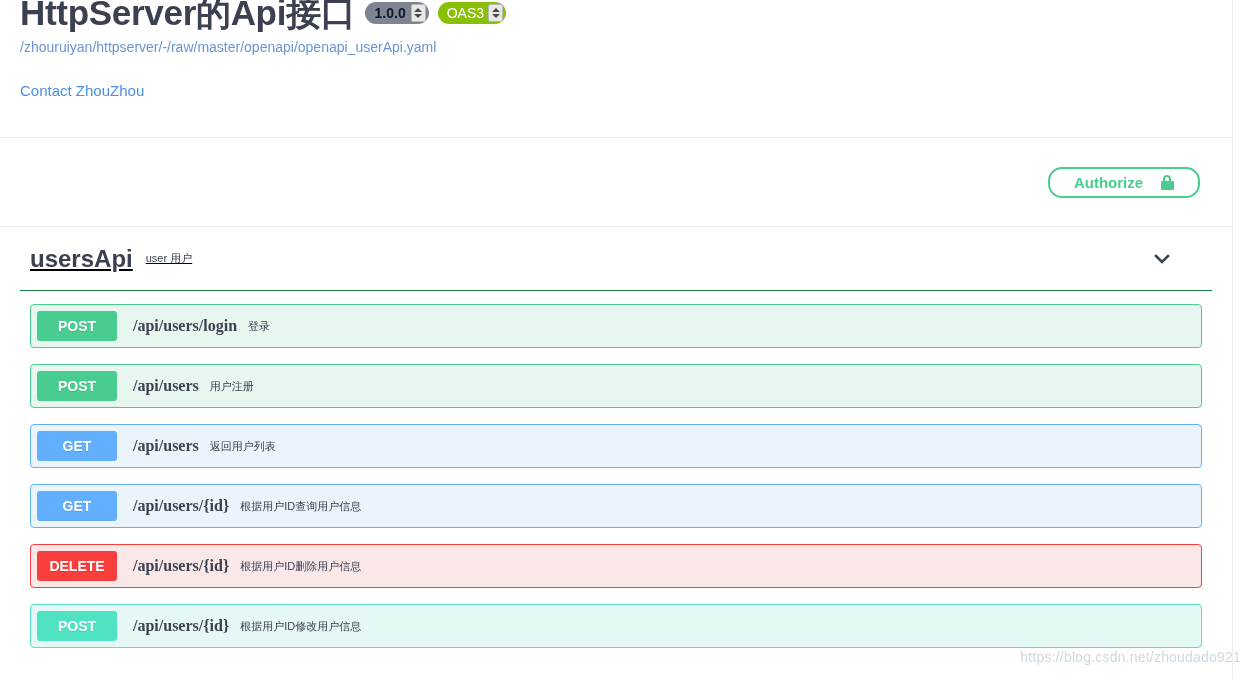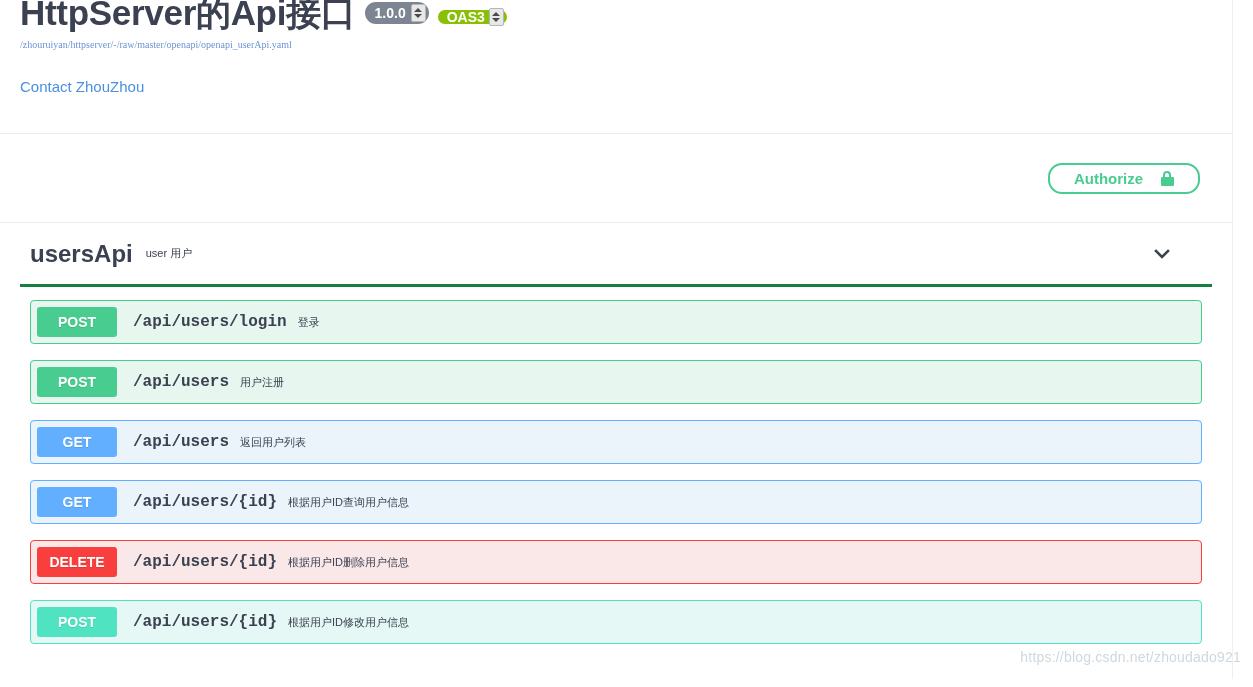--- a/index.html
+++ b/index.html
@@ -41,21 +41,21 @@
     font-weight: bold;
     color: #3b4151;
     margin: 0;
     letter-spacing: -0.3px;
   }
 
   .version-pill {
     display: inline-flex;
     align-items: center;
     background: #7d8492;
-    color: #ffffff;
+    color: #0f172a;
     border-radius: 57px;
     font-size: 14px;
     font-weight: 600;
     padding: 1px 3px 1px 10px;
     margin-bottom: 10px;
     height: 22px;
   }
   .version-pill .pill-label { padding-right: 5px; }
 
   .spinner {
@@ -79,34 +79,34 @@
   .spinner .up { border-bottom: 4px solid #4a4a4a; margin-bottom: 2px; }
   .spinner .down { border-top: 4px solid #4a4a4a; }
 
   .oas-pill {
     display: inline-flex;
     align-items: center;
     background: #89bf04;
     color: #ffffff;
     border-radius: 57px;
     font-size: 14px;
-    font-weight: 700;
+    font-weight: 400;
     padding: 1px 3px 1px 9px;
     margin-bottom: 10px;
-    height: 14px;
+    height: 22px;
   }
   .oas-pill .pill-label { padding-right: 4px; }
 
   .api-url {
-    font-size: 10px;
+    font-size: 14px;
     color: #6b94d4;
     margin-top: 5px;
     text-decoration: none;
     display: inline-block;
-    font-family: Liberation Serif, serif;
+    font-family: Liberation Sans, sans-serif;
   }
 
   .contact-link {
     display: block;
     margin-top: 26px;
     font-size: 15px;
     color: #4990e2;
     text-decoration: none;
   }
 
@@ -171,23 +171,24 @@
   .tag-section {
     width: 1232px;
     padding: 0 20px;
     background: #ffffff;
   }
 
   .tag-header {
     display: flex;
     align-items: center;
     height: 64px;
-    border-bottom: 3px solid #15803d;
+    border-bottom: 1px solid #15803d;
     padding: 0 10px 0 10px;
     cursor: pointer;
+    text-decoration: underline;
   }
   .tag-name {
     font-size: 24px;
     font-weight: bold;
     color: #3b4151;
     margin-right: 13px;
   }
   .tag-desc {
     font-size: 11px;
     color: #3b4151;
@@ -225,21 +226,21 @@
     justify-content: center;
     color: #ffffff;
     font-size: 14px;
     font-weight: bold;
     font-family: "Liberation Sans", sans-serif;
     text-shadow: 0 1px 0 rgba(0,0,0,0.1);
   }
 
   .op-path {
     margin-left: 16px;
-    font-family: Liberation Mono, monospace;
+    font-family: Liberation Serif, serif;
     font-size: 16px;
     font-weight: bold;
     color: #3b4151;
   }
 
   .op-summary {
     margin-left: 11px;
     font-size: 11px;
     color: #3b4151;
   }

